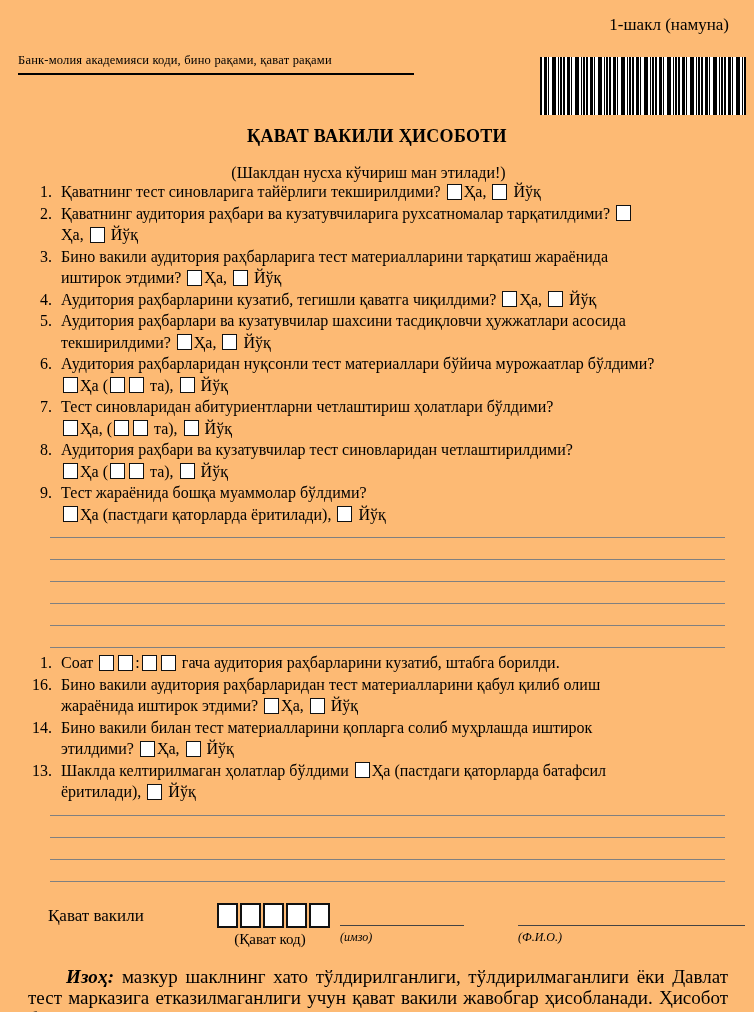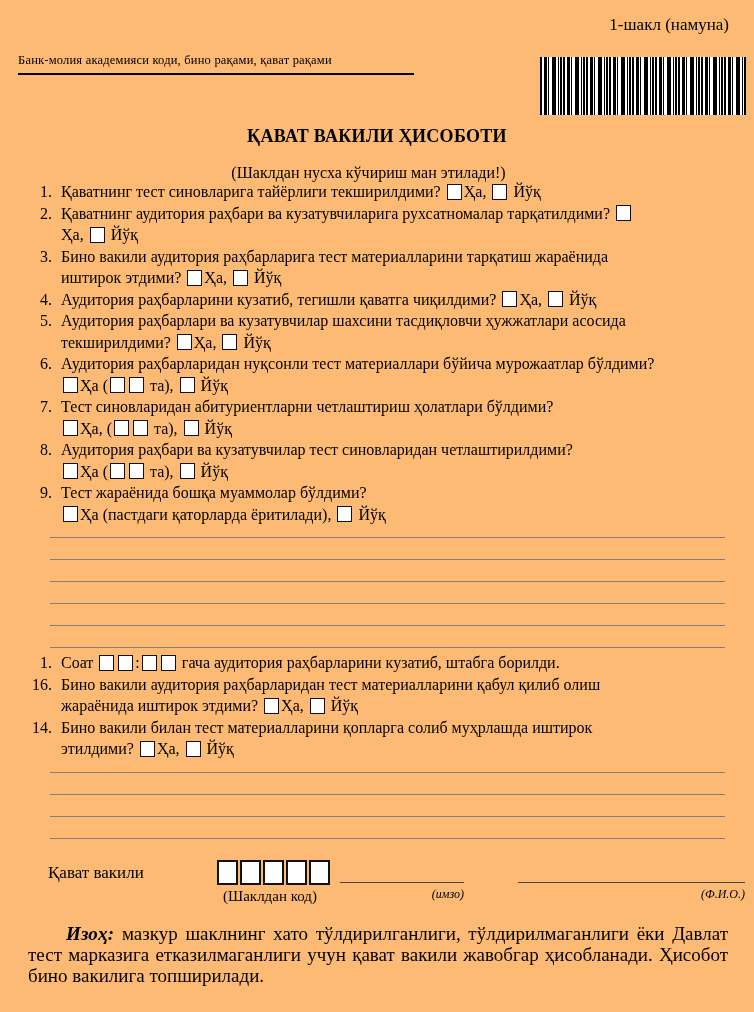--- a/index.html
+++ b/index.html
@@ -36,21 +36,21 @@
   .sig-row { position:relative; height:52px; margin-top:20px;margin-left:20px; }
   .sig-label { position:absolute; left:0; top:4px; font-size:17px; }
   .sig-boxes { position:absolute; left:169px; top:1px; white-space:nowrap; }
   .code-box { display:inline-block; width:17px; height:21px; border:2px solid #111;
               margin-right:2px; background:#fff; }
   .sig-boxes-caption { position:absolute; left:162px; top:29px; width:120px;
                        text-align:center; font-size:15px; }
   .sig-line { position:absolute; top:23px; border-bottom:1.5px solid #444; }
   .sig-line.sign { left:292px; width:124px; }
   .sig-line.name { left:470px; width:227px; }
-  .sig-caption { position:absolute; top:28px; font-size:12px; font-style:italic; text-align:right; }
+  .sig-caption { position:absolute; top:28px; font-size:12px; font-style:italic; text-align:left; }
   .sig-caption.sign { left:292px; width:124px; }
   .sig-caption.name { left:470px; width:227px; }
   
   .note { margin-top:12px; font-size:19px; line-height:21px; text-align:justify;
           text-indent:38px; width:700px; }
   .note b i { letter-spacing:0.2px; }
 </style>
 </head>
 <body>
 
@@ -123,33 +123,37 @@
           <span class="q-body">Соат <span class="checkbox"></span><span class="checkbox"></span>:<span class="checkbox"></span><span class="checkbox"></span> гача аудитория раҳбарларини кузатиб, штабга борилди.</span>
         </div>
         <div class="q">
           <span class="q-num">16.</span>
           <span class="q-body">Бино вакили аудитория раҳбарларидан тест материалларини қабул қилиб олиш<br>жараёнида иштирок этдими? <span class="checkbox"></span>Ҳа, <span class="checkbox"></span> Йўқ</span>
         </div>
         <div class="q">
           <span class="q-num">14.</span>
           <span class="q-body">Бино вакили билан тест материалларини қопларга солиб муҳрлашда иштирок<br>этилдими? <span class="checkbox"></span>Ҳа, <span class="checkbox"></span> Йўқ</span>
         </div>
+        <div class="q">
+          <span class="q-num">13.</span>
+          <span class="q-body">Шаклда келтирилмаган ҳолатлар бўлдими <span class="checkbox"></span>Ҳа (пастдаги қаторларда батафсил<br>ёритилади), <span class="checkbox"></span> Йўқ</span>
+        </div>
       </div>
 
     <div class="answer-lines">
         <div class="answer-line"></div>
         <div class="answer-line"></div>
         <div class="answer-line"></div>
         <div class="answer-line"></div>
       </div>
 
     <div class="sig-row">
       <div class="sig-label">Қават вакили</div>
       <div class="sig-boxes"><span class="code-box"></span><span class="code-box"></span><span class="code-box"></span><span class="code-box"></span><span class="code-box"></span></div>
-      <div class="sig-boxes-caption">(Шаклдан код)</div>
+      <div class="sig-boxes-caption">(Қават код)</div>
       <div class="sig-line sign"></div>
       <div class="sig-caption sign">(имзо)</div>
       <div class="sig-line name"></div>
       <div class="sig-caption name">(Ф.И.О.)</div>
     </div>
 
     <div class="note">
       <b><i>Изоҳ:</i></b><span> мазкур шаклнинг хато тўлдирилганлиги, тўлдирилмаганлиги ёки Давлат тест марказига етказилмаганлиги учун қават вакили жавобгар ҳисобланади. Ҳисобот бино вакилига топширилади.</span>
     </div>
 

